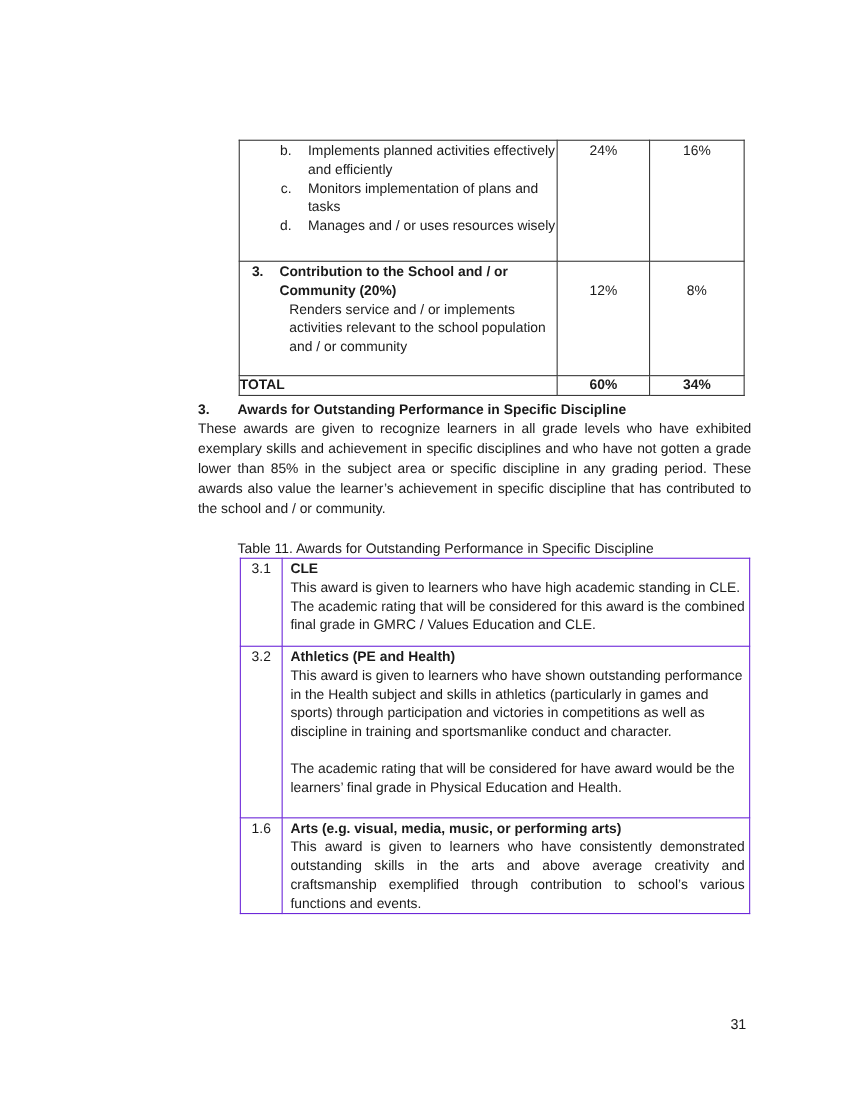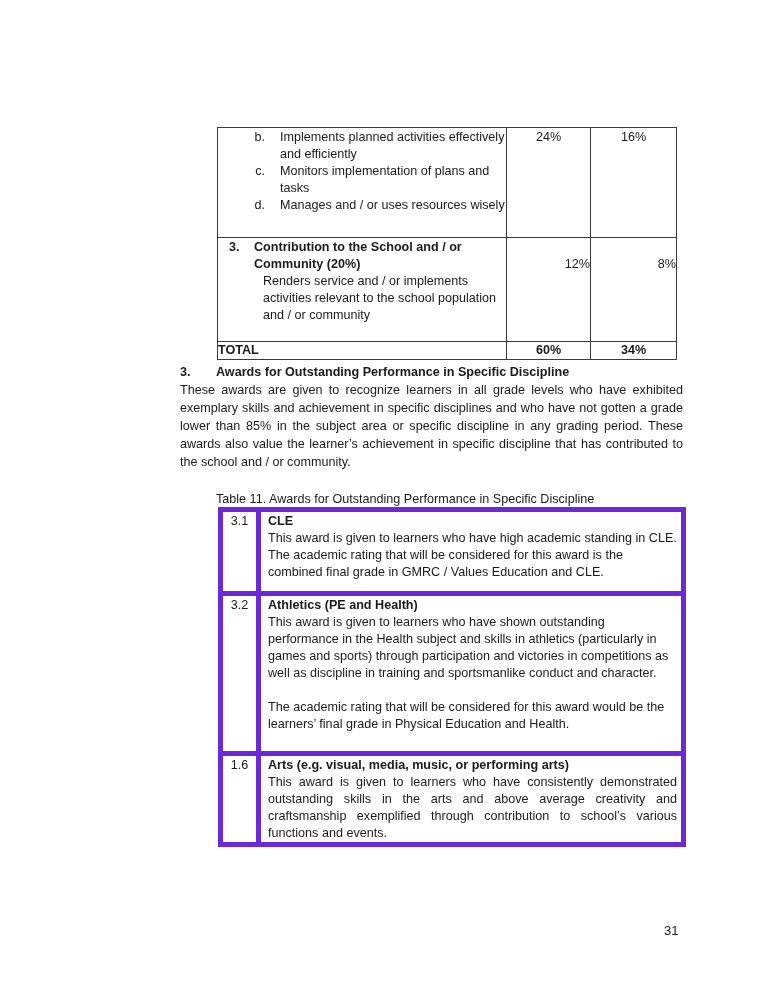--- a/index.html
+++ b/index.html
@@ -55,21 +55,21 @@
       box-sizing: border-box;
       flex: 0 0 62px;
     }
     .sub-text { flex: 1; }
 
     .pct {
       text-align: center;
       padding-top: 1px !important;
     }
     .pct-mid {
-      text-align: right;
+      text-align: center;
       vertical-align: top;
       padding-top: 18px !important;
     }
 
     .crit-head {
       display: flex;
       font-weight: bold;
       padding-top: 1px;
     }
     .crit-num {
@@ -108,21 +108,21 @@
       top: 491px;
     }
     #awards-table {
       left: 218px;
       top: 507px;
       width: 463px;
       border-collapse: collapse;
       table-layout: fixed;
     }
     #awards-table td {
-      border: 5px solid #6d28d9;
+      border: 1px solid #6d28d9;
       vertical-align: top;
       padding: 0;
     }
     #awards-table col.c-num { width: 38px; }
     #awards-table col.c-body { width: 425px; }
     .award-num {
       text-align: center;
       padding-top: 1px !important;
     }
     .award-body {
@@ -215,21 +215,21 @@
         <div class="award-title">CLE</div>
         <p class="award-text">This award is given to learners who have high academic standing in CLE. The academic rating that will be considered for this award is the combined final grade in GMRC / Values Education and CLE.</p>
       </td>
     </tr>
     <tr class="row-32">
       <td class="award-num">3.2</td>
       <td class="award-body">
         <div class="award-title">Athletics (PE and Health)</div>
         <p class="award-text">This award is given to learners who have shown outstanding performance in the Health subject and skills in athletics (particularly in games and sports) through participation and victories in competitions as well as discipline in training and sportsmanlike conduct and character.</p>
         <div class="award-gap"></div>
-        <p class="award-text">The academic rating that will be considered for this award would be the learners’ final grade in Physical Education and Health.</p>
+        <p class="award-text">The academic rating that will be considered for have award would be the learners’ final grade in Physical Education and Health.</p>
       </td>
     </tr>
     <tr class="row-33">
       <td class="award-num">1.6</td>
       <td class="award-body">
         <div class="award-title">Arts (e.g. visual, media, music, or performing arts)</div>
         <p class="award-text justify">This award is given to learners who have consistently demonstrated outstanding skills in the arts and above average creativity and craftsmanship exemplified through contribution to school’s various functions and events.</p>
       </td>
     </tr>
   </tbody>

